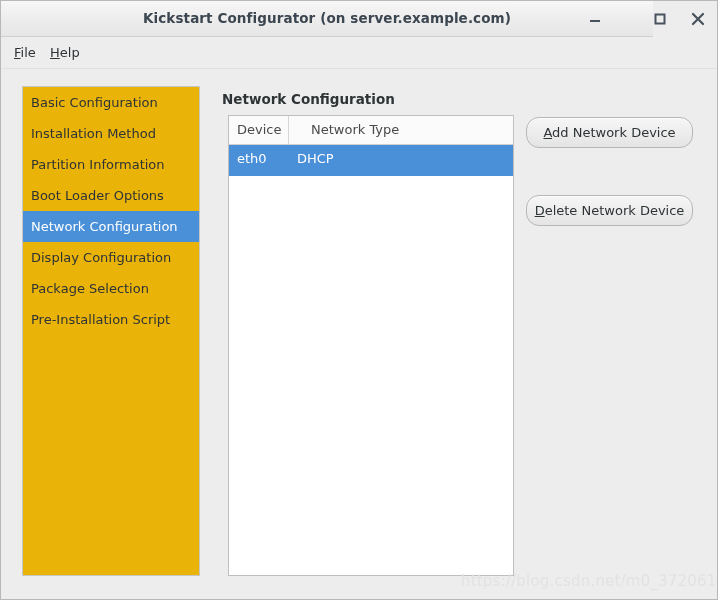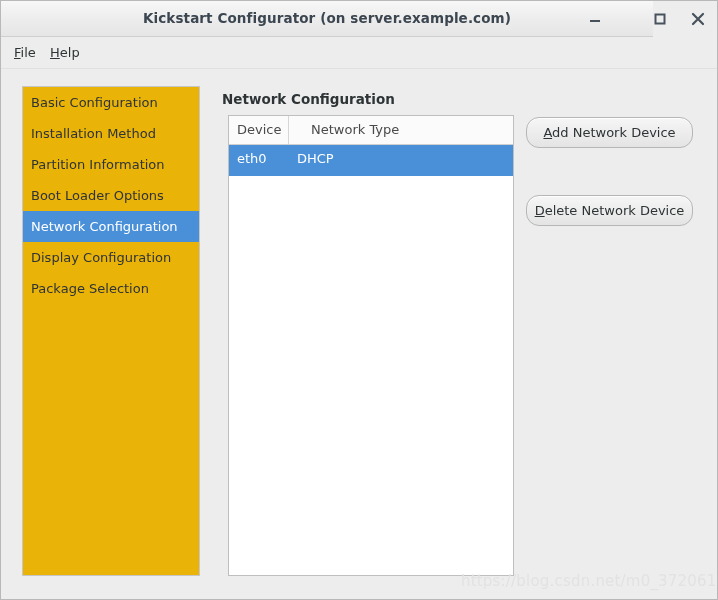--- a/index.html
+++ b/index.html
@@ -233,20 +233,21 @@
   </div>
 
   <div id="sidebar">
     <div class="side-item">Basic Configuration</div>
     <div class="side-item">Installation Method</div>
     <div class="side-item">Partition Information</div>
     <div class="side-item">Boot Loader Options</div>
     <div class="side-item selected">Network Configuration</div>
     <div class="side-item">Display Configuration</div>
     <div class="side-item">Package Selection</div>
+    <div class="side-item">Pre-Installation Script</div>
   </div>
 
   <div id="section-title">Network Configuration</div>
 
   <div id="table-panel">
     <div id="table-header">
       <div class="th th-device">Device</div>
       <div class="th th-type">Network Type</div>
     </div>
     <div class="trow selected">

